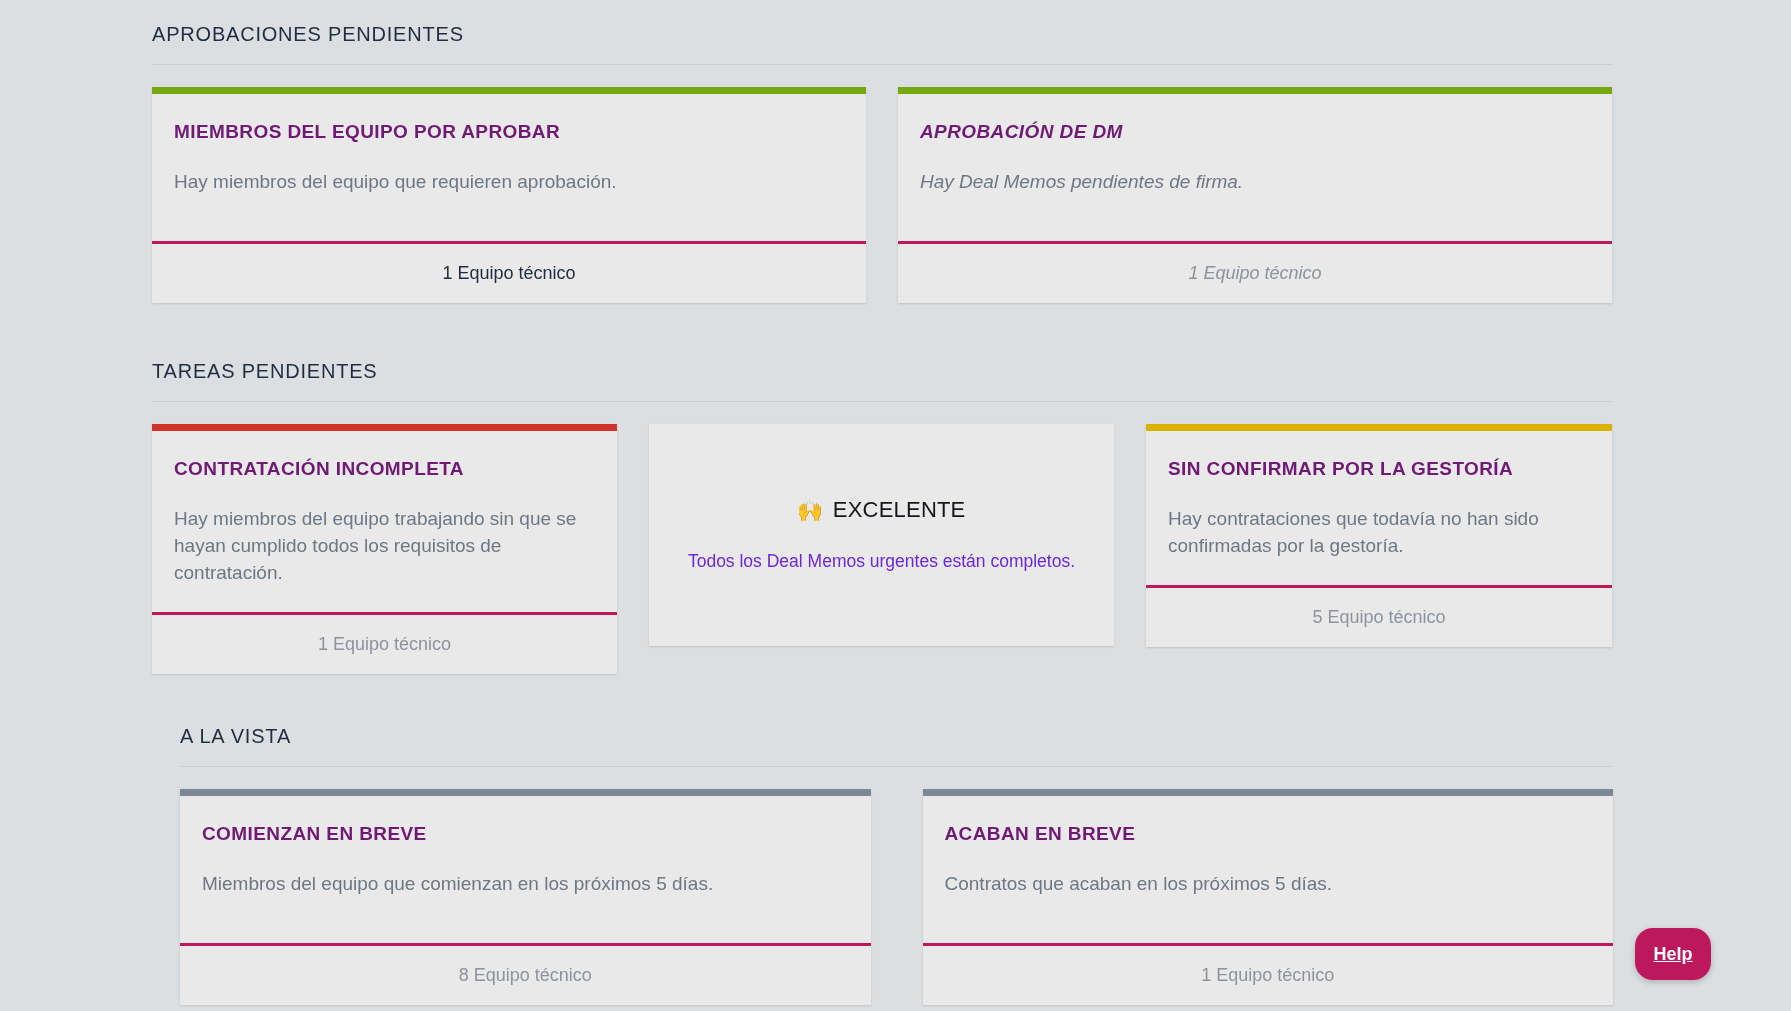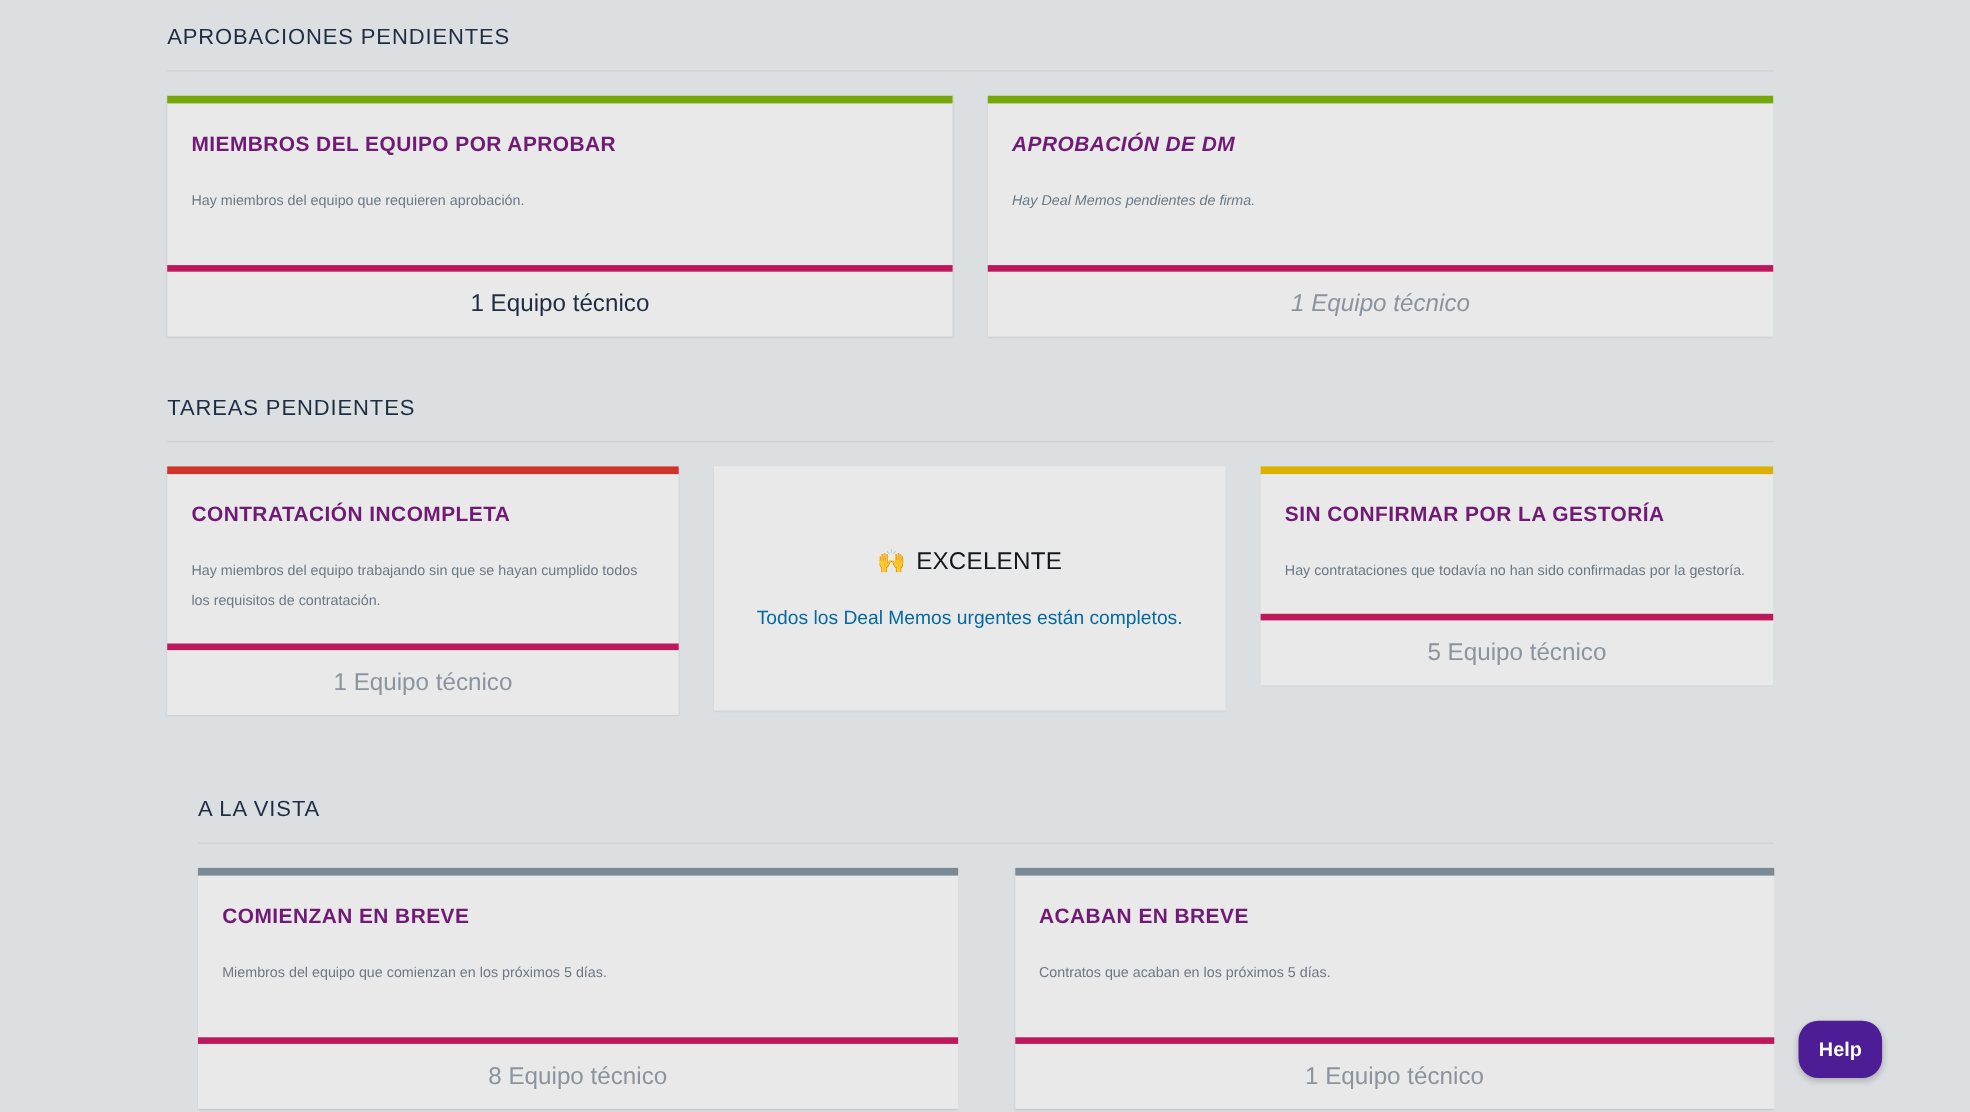--- a/index.html
+++ b/index.html
@@ -62,30 +62,30 @@
   }
   .card-title {
     font-size: 19px;
     letter-spacing: 0.4px;
     font-weight: 700;
     color: #701a75;
     margin: 0 0 24px 0;
     line-height: 24px;
   }
   .card-desc {
-    font-size: 13px;
+    font-size: 19px;
     color: #6c7885;
     line-height: 27px;
     margin: 0;
     font-weight: 400;
   }
   .card-footer {
-    border-top: 6px solid #be185d;
+    border-top: 3px solid #be185d;
     text-align: center;
-    font-size: 22px;
+    font-size: 18px;
     padding: 18px 10px 19px 10px;
     line-height: 22px;
     flex: 0 0 auto;
   }
   .footer-dark { color: #1f2d43; }
   .footer-muted { color: #8b949e; }
 
   
   .card-plain {
     background: #e9e9e9;
@@ -104,44 +104,45 @@
     margin: 0 0 26px 0;
     display: flex;
     align-items: center;
     justify-content: center;
     gap: 9px;
     line-height: 26px;
   }
   .plain-emoji { font-size: 21px; line-height: 1; }
   .plain-desc {
     font-size: 17.5px;
-    color: #0369a1;
+    color: #6d28d9;
     margin: 0;
     line-height: 24px;
   }
 
   
   .help-btn {
     position: absolute;
     right: 31px;
     bottom: 31px;
     width: 76px;
     height: 52px;
     border-radius: 18px;
-    background: #4c1d95;
+    background: #be185d;
     color: #ffffff;
     font-size: 18px;
     font-weight: 700;
     display: flex;
     align-items: center;
     justify-content: center;
     box-shadow: 0 2px 6px rgba(0,0,0,0.22);
     cursor: pointer;
     border: none;
     font-family: "Liberation Sans", sans-serif;
+    text-decoration: underline;
   }
 </style>
 </head>
 <body>
 
 <div class="page">
 
   <div class="section" style="top:22px;">
     <div class="section-header">APROBACIONES PENDIENTES</div>
     <div class="cards" style="gap:32px;">

